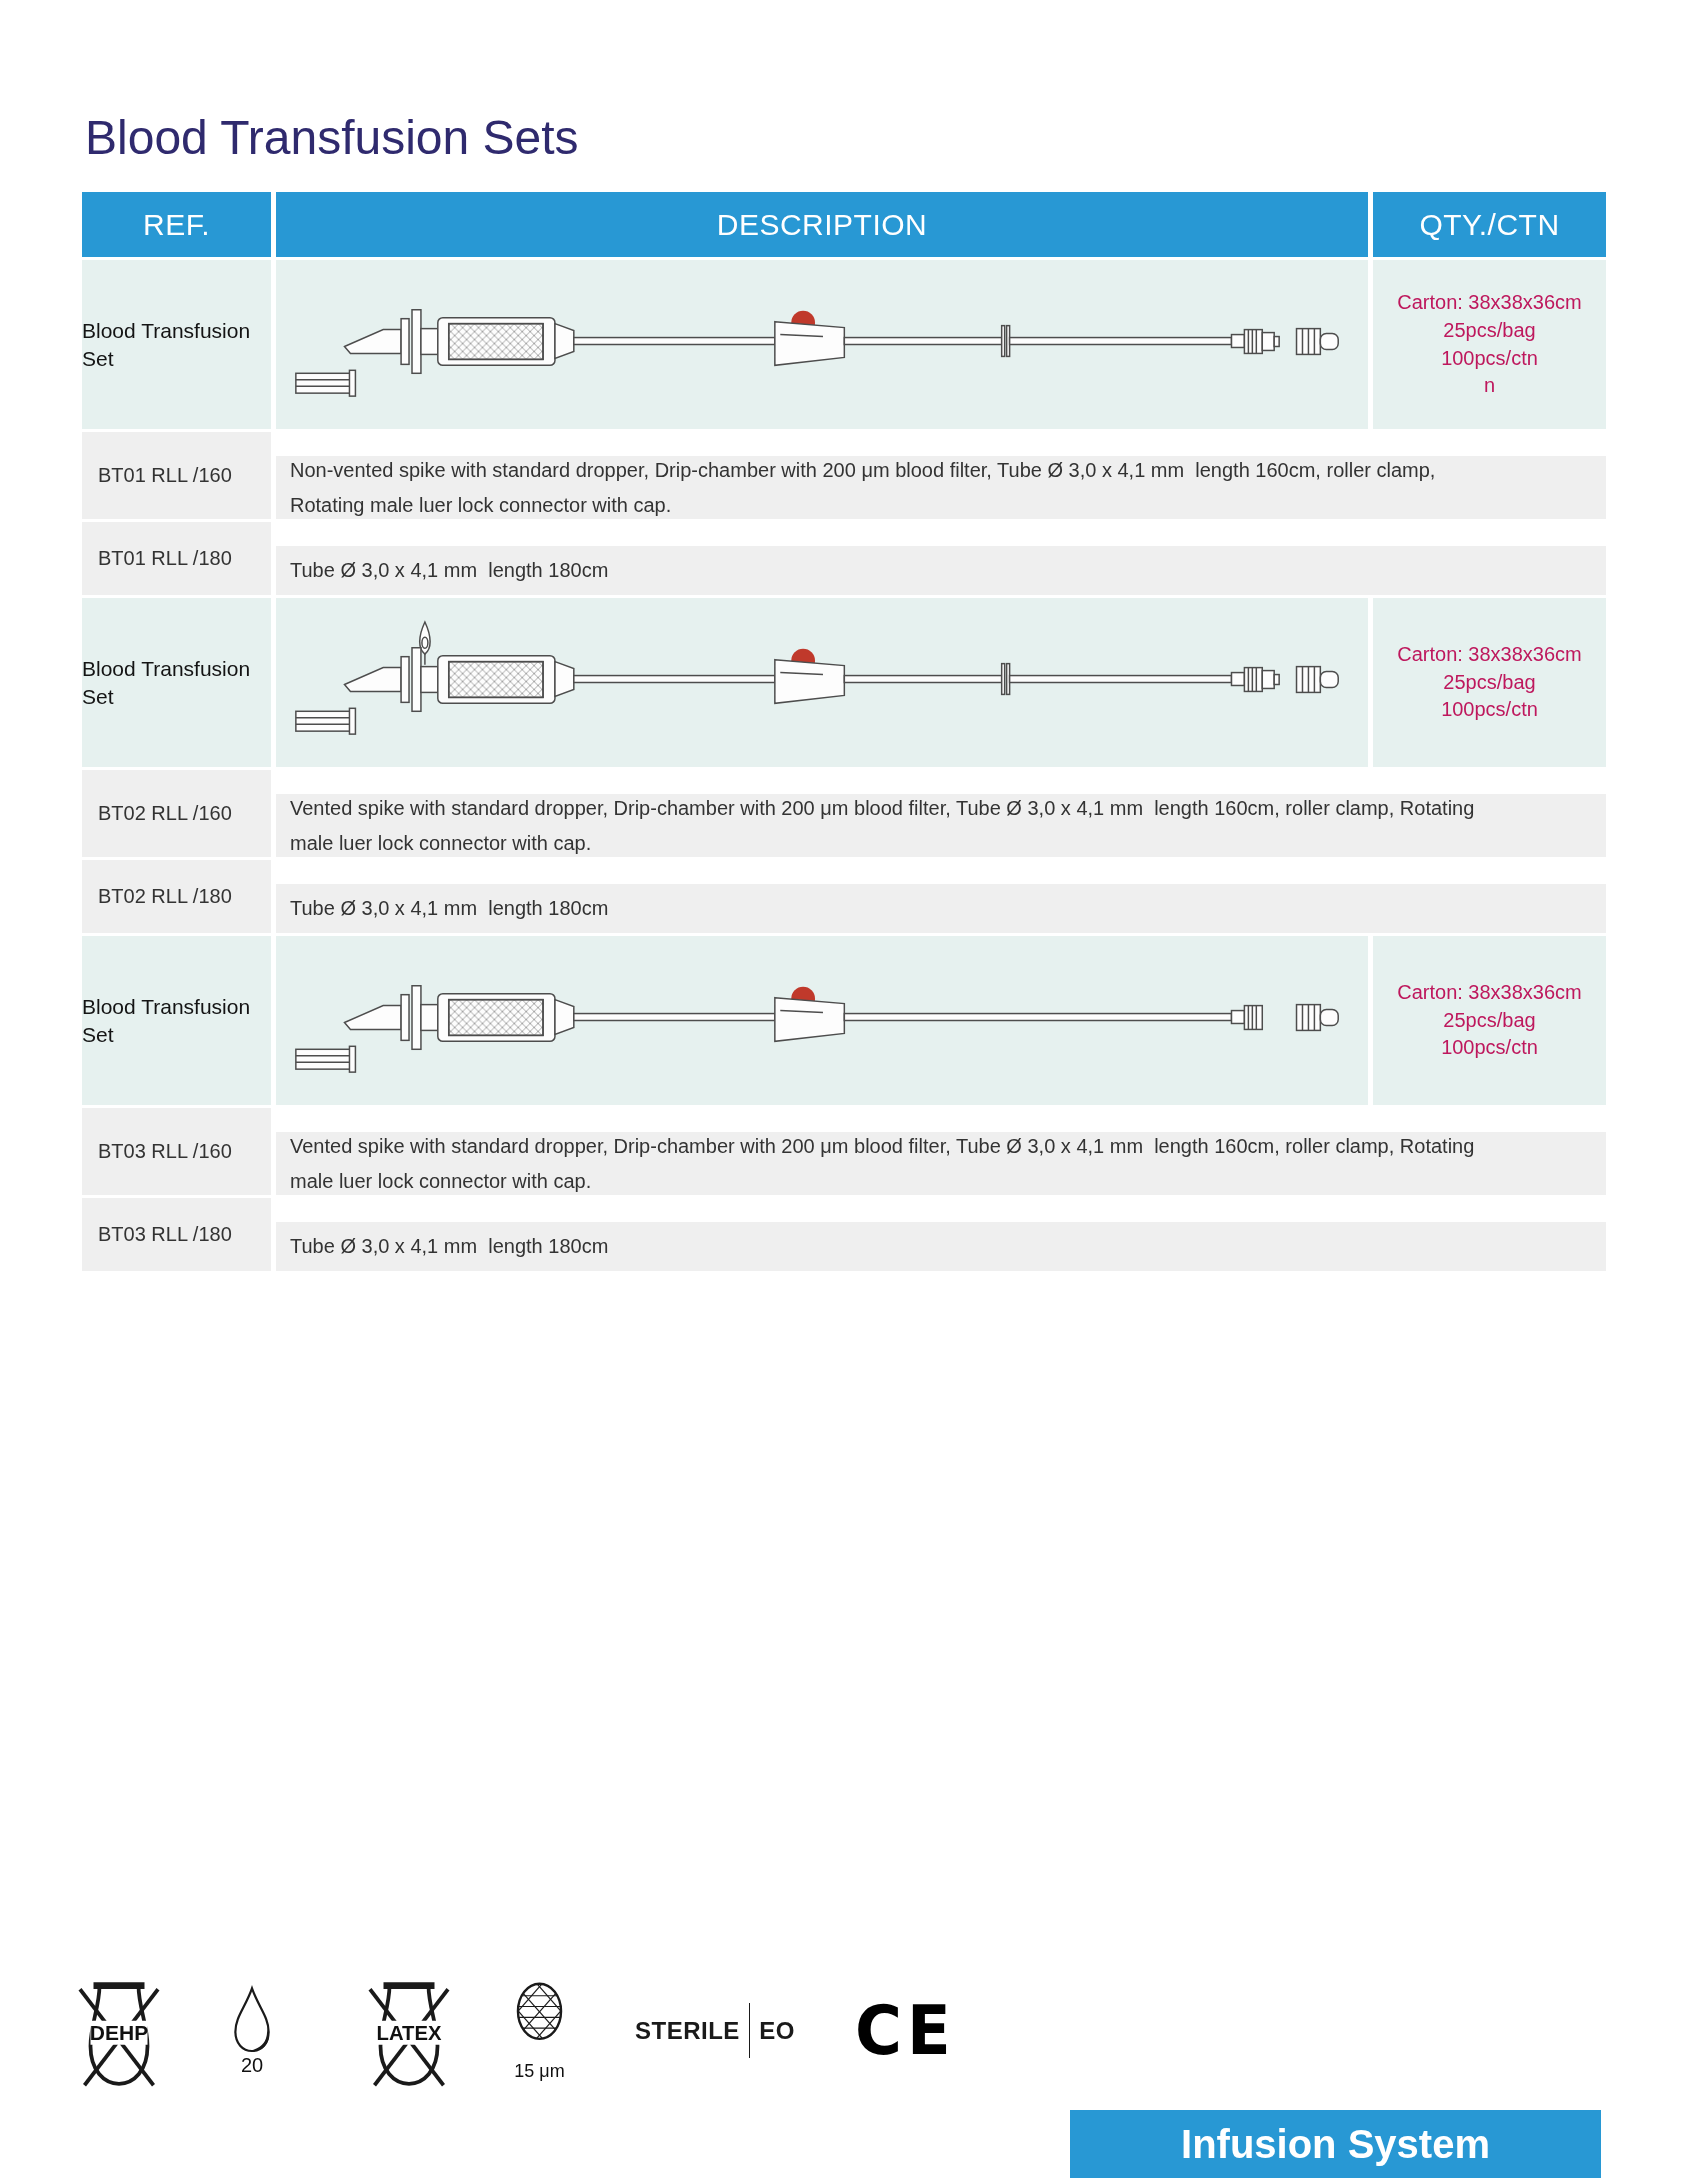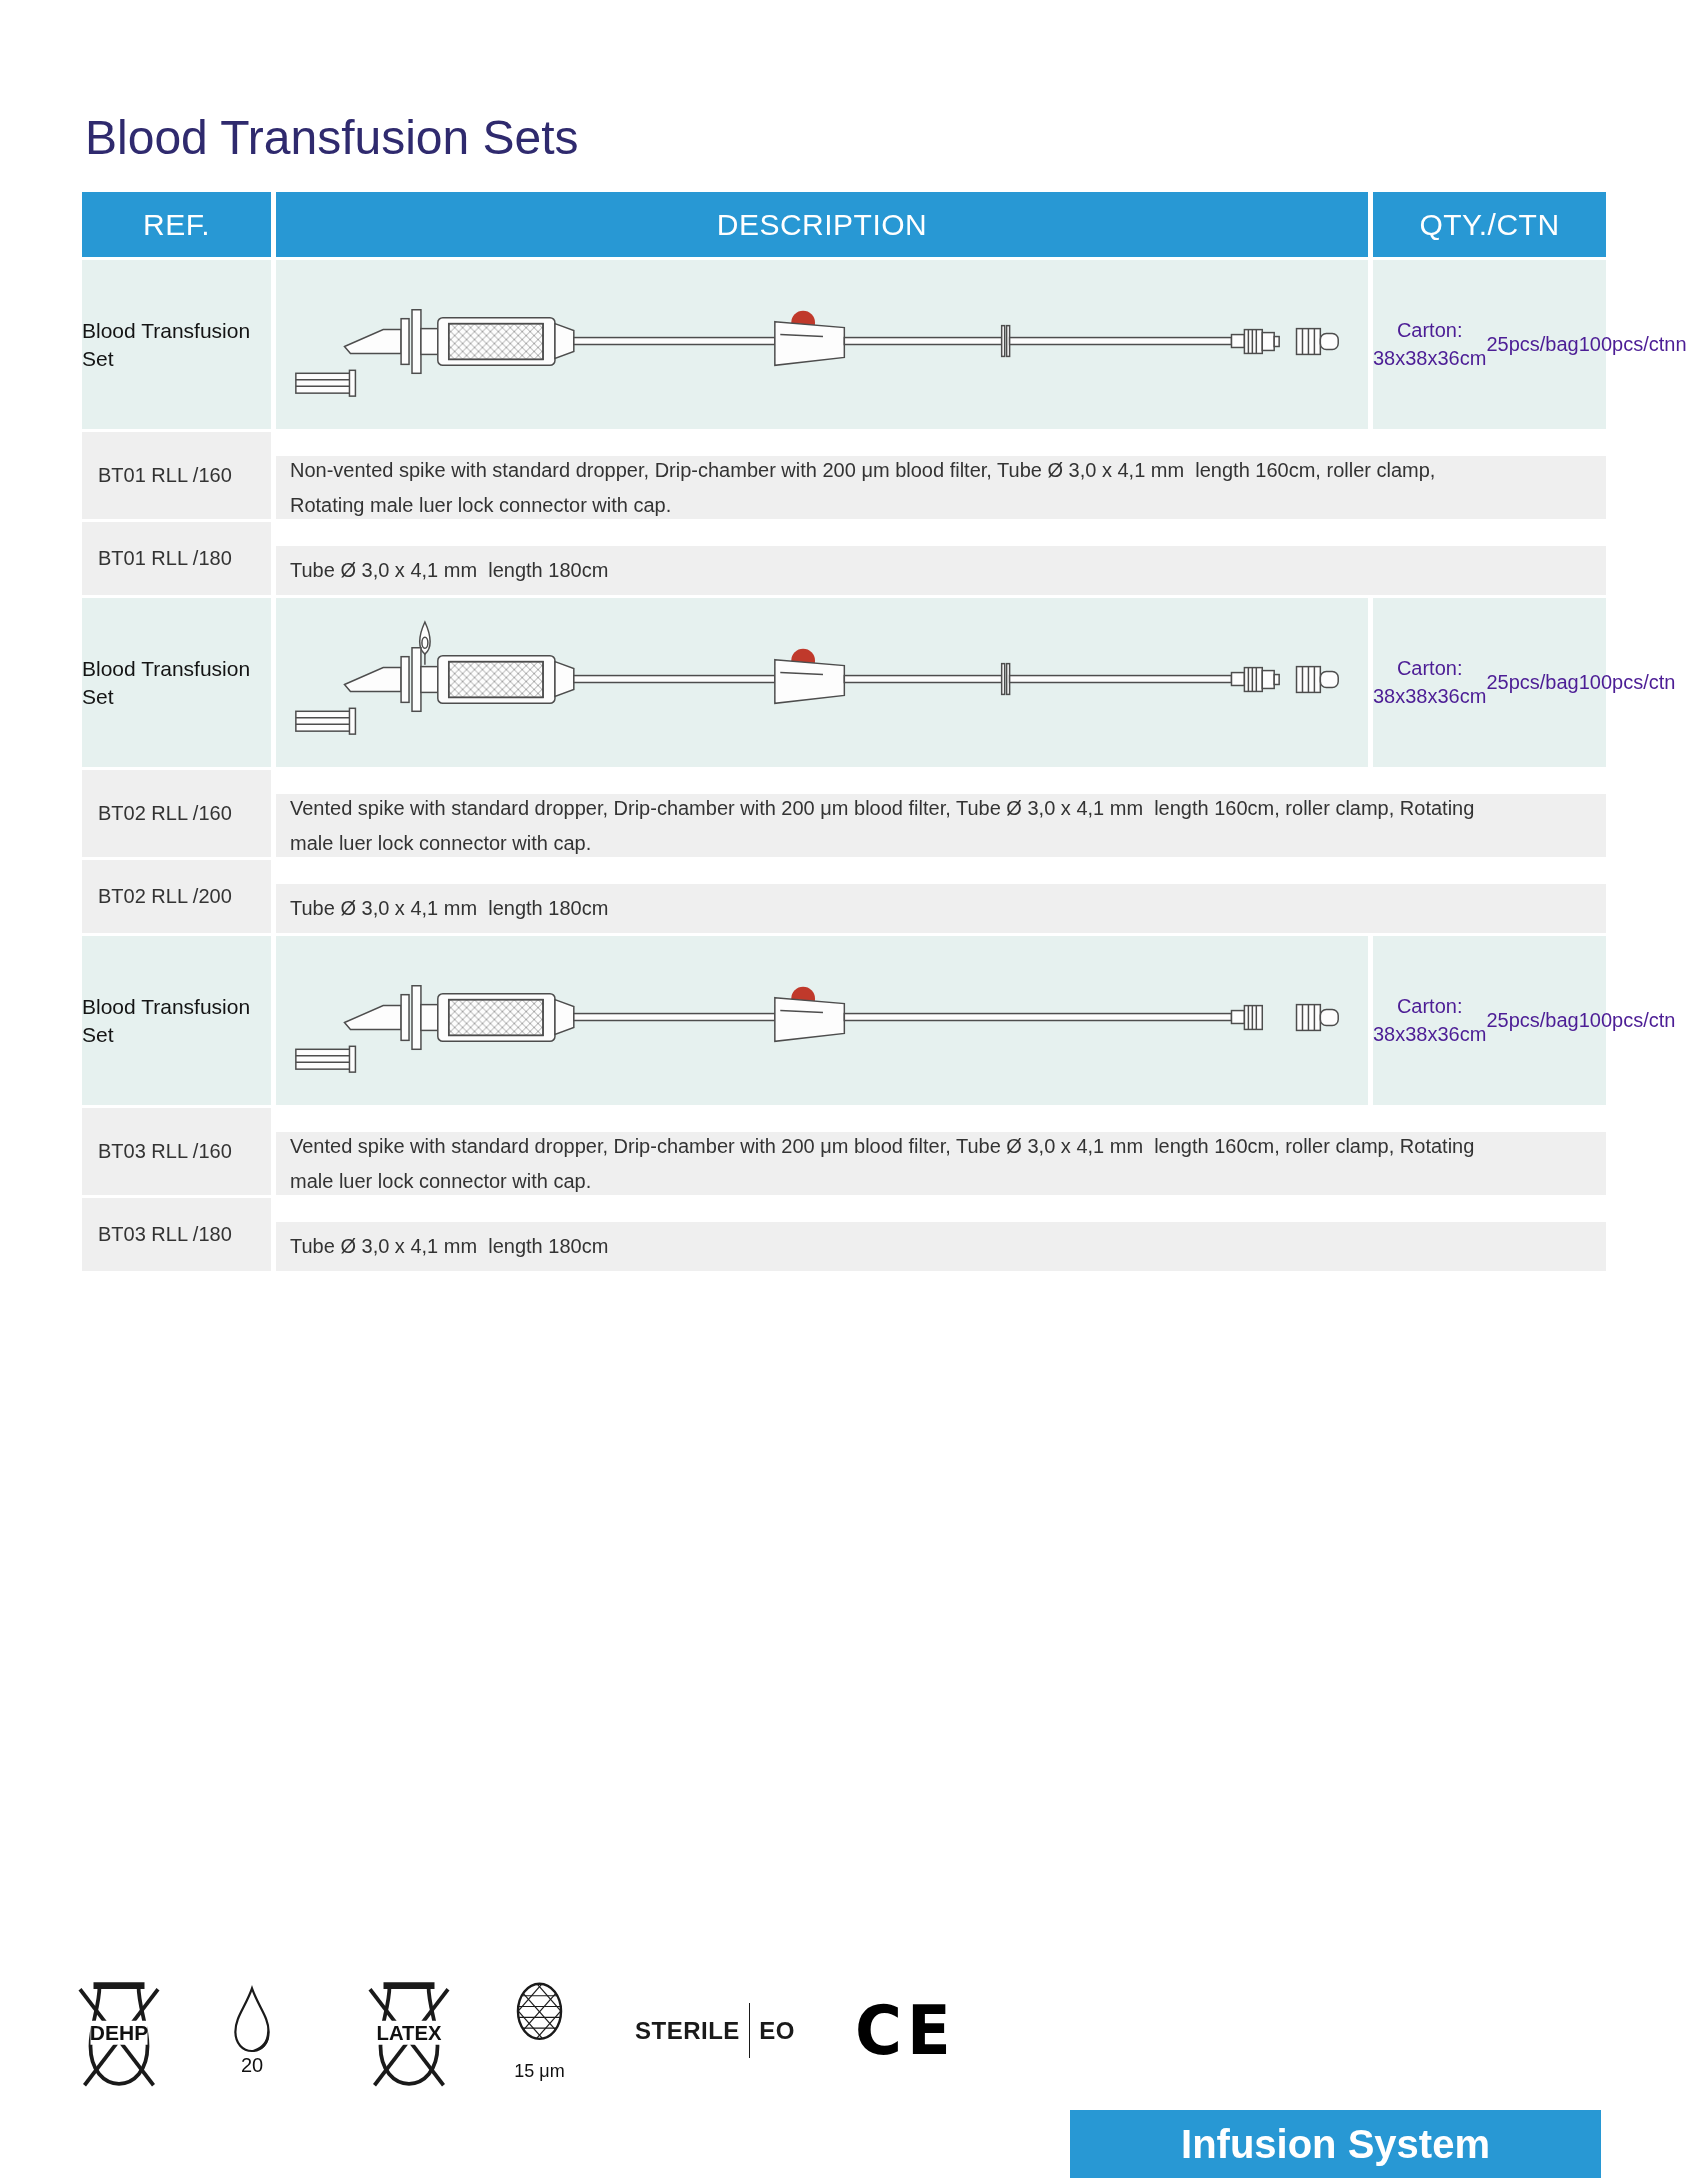--- a/index.html
+++ b/index.html
@@ -16,22 +16,22 @@
   .cell{box-sizing:border-box;}
   .head{background:#2898d4;color:#ffffff;display:flex;align-items:center;justify-content:center;
         font-size:30px;letter-spacing:0.5px;}
   .teal{background:#e6f1ef;}
   .gray{background:#efefef;}
 
   .namecell{display:flex;align-items:center;padding:0 20px 0 0;font-size:21px;line-height:1.32;
             color:#141414;}
   .drawcell{position:relative;}
   .drawcell svg{display:block;width:100%;height:100%;}
-  .cartoncell{display:flex;flex-direction:row;align-items:center;
-              text-align:center;font-size:20px;line-height:1.38;color:#4c1d95;}
+  .cartoncell{display:flex;flex-direction:column;justify-content:center;align-items:center;
+              text-align:center;font-size:20px;line-height:1.38;color:#be185d;}
   .refcell{display:flex;align-items:center;padding-left:16px;font-size:20px;color:#333333;}
   .desccell{grid-column:2/4;display:flex;align-items:center;padding:0 104px 0 14px;
             font-size:20px;line-height:1.75;color:#333333;white-space:pre-wrap;margin-top:24px;}
 
   .symbols{position:absolute;left:74px;top:1972px;height:117px;display:flex;align-items:center;}
   .sym{display:flex;flex-direction:column;align-items:center;}
   .sym-label{font-size:20px;color:#111111;margin-top:-2px;}
   .sym-label.small{font-size:18px;}
   .sterile{display:flex;align-items:center;font-size:24px;font-weight:bold;color:#1a1a1a;
            letter-spacing:0.5px;}
@@ -190,21 +190,21 @@
   </div>
   <div class="cell teal cartoncell">
     <div>Carton: 38x38x36cm</div>
     <div>25pcs/bag</div>
     <div>100pcs/ctn</div>
   </div>
 
   <div class="cell gray refcell">BT02 RLL /160</div>
   <div class="cell gray desccell">Vented spike with standard dropper, Drip-chamber with 200 μm blood filter, Tube Ø 3,0 x 4,1 mm  length 160cm, roller clamp, Rotating male luer lock connector with cap.</div>
 
-  <div class="cell gray refcell">BT02 RLL /200</div>
+  <div class="cell gray refcell">BT02 RLL /180</div>
   <div class="cell gray desccell">Tube Ø 3,0 x 4,1 mm  length 180cm</div>
 
   <div class="cell teal namecell">Blood Transfusion Set</div>
   <div class="cell teal drawcell">
     <svg viewBox="0 0 2200 340">
       <defs>
         <pattern id="h3" width="16" height="16" patternUnits="userSpaceOnUse">
           <path d="M0,16 L16,0 M0,0 L16,16" stroke="#8a8a8a" stroke-width="1.5" fill="none"></path>
         </pattern>
       </defs>

